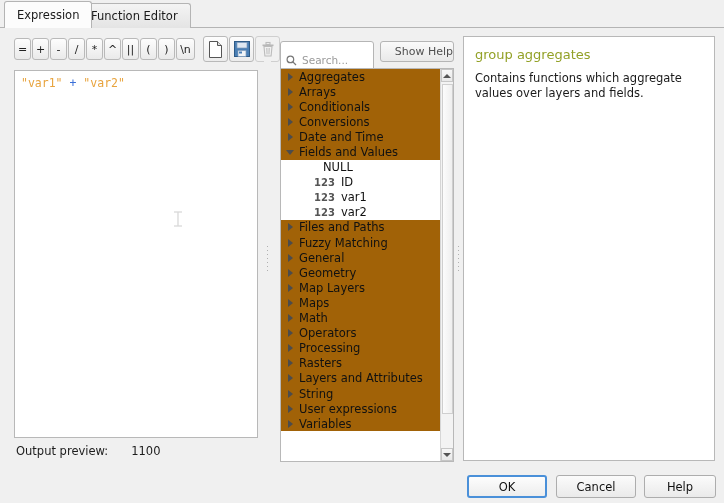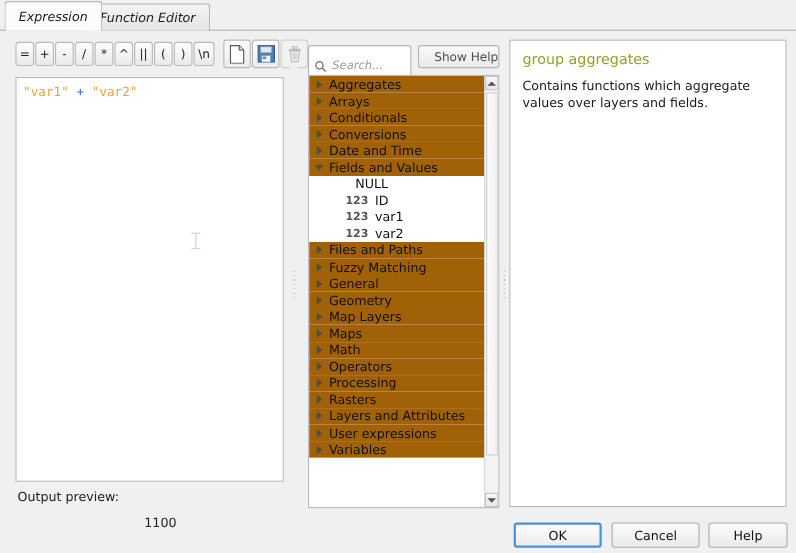--- a/index.html
+++ b/index.html
@@ -18,21 +18,20 @@
   .tabbar { position: absolute; left: 0; top: 0; width: 724px; height: 28px; }
   .tabbar-line { position: absolute; left: 0; top: 27px; width: 724px; height: 1px; background: #b4b4b4; }
   .tab {
     position: absolute; top: 3px; height: 25px;
     border: 1px solid #b4b4b4; border-bottom: none;
     border-radius: 3px 3px 0 0;
     display: flex; align-items: center; justify-content: center;
     padding: 0 12px;
     font-size: 11.5px; color: #1a1a1a;
     background: linear-gradient(to bottom,#f6f6f6,#e6e6e6);
-    font-style: italic;
   }
   .tab.active {
     background: #fcfcfc;
     top: 1px; height: 27px;
     z-index: 3;
   }
   #tab-expression { left: 4px; }
   #tab-function-editor { left: 78px; background: linear-gradient(to bottom,#f4f4f4,#e4e4e4); }
 
   
@@ -76,41 +75,41 @@
     width: 14px; height: 18px;
     pointer-events: none;
   }
 
   .preview-row {
     position: absolute; left: 8px; top: 412px;
     font-size: 11.5px; color: #202020;
     display: flex; gap: 23px;
   }
   .preview-label { color: #1c1c1c; }
-  .preview-value { color: #1c1c1c; margin-top: 24px; }
+  .preview-value { color: #1c1c1c; }
 
   
   .splitter { position: absolute; width: 7px; background: #f0f0f0; }
   .splitter .grip {
     position: absolute; left: 3px; top: 50%; transform: translateY(-50%);
     width: 1px; height: 28px;
     background-image: repeating-linear-gradient(to bottom,#b0b0b0 0 1px,transparent 1px 4px);
   }
   #splitter-left { left: 264px; top: 60px; height: 400px; }
   #splitter-right { left: 455px; top: 60px; height: 400px; }
 
   
   .mid-pane { position: absolute; left: 272px; top: 32px; width: 182px; height: 430px; }
 
   .search-box {
     position: absolute; left: 8px; top: 9px;
     width: 94px; height: 38px;
     border: 1px solid #b5b5b5; border-radius: 3px;
     background: #fff;
-    display: flex; align-items: center; padding-left: 5px; gap: 5px; font-style: italic;
+    display: flex; align-items: center; padding-left: 5px; gap: 5px;
   }
   .search-input-text { font-size: 10.5px; color: #9a9a9a; }
   .show-help-btn {
     position: absolute; left: 108px; top: 9px;
     width: 74px; height: 21px;
     border: 1px solid #b5b5b5; border-radius: 3px;
     background: linear-gradient(to bottom,#fafafa,#e9e9e9);
     display: flex; align-items: center; justify-content: flex-end;
     font-size: 11px; color: #505050;
   }
@@ -448,20 +447,26 @@
           <div class="tree-row group">
             <div class="arrow">
               <span class="arrow-right"></span>
             </div>
             <span class="tree-label">Layers and Attributes</span>
           </div>
           <div class="tree-row group">
             <div class="arrow">
               <span class="arrow-right"></span>
             </div>
+            <span class="tree-label">String</span>
+          </div>
+          <div class="tree-row group">
+            <div class="arrow">
+              <span class="arrow-right"></span>
+            </div>
             <span class="tree-label">User expressions</span>
           </div>
           <div class="tree-row group">
             <div class="arrow">
               <span class="arrow-right"></span>
             </div>
             <span class="tree-label">Variables</span>
           </div>
         </div>
       <div class="vsb">

